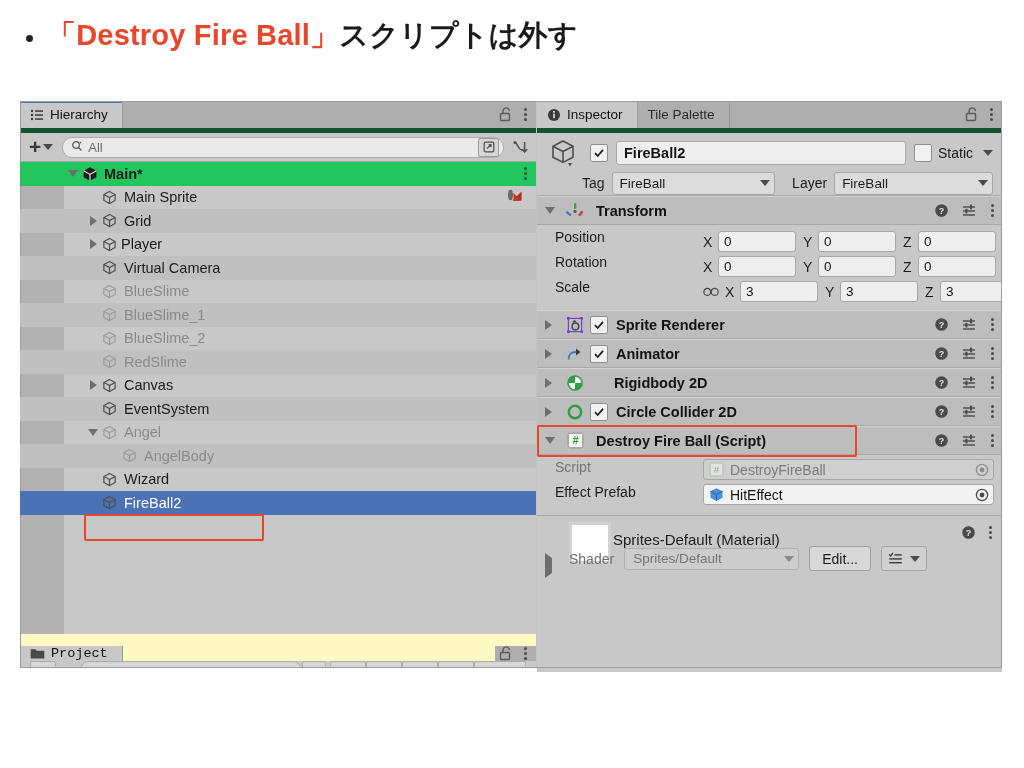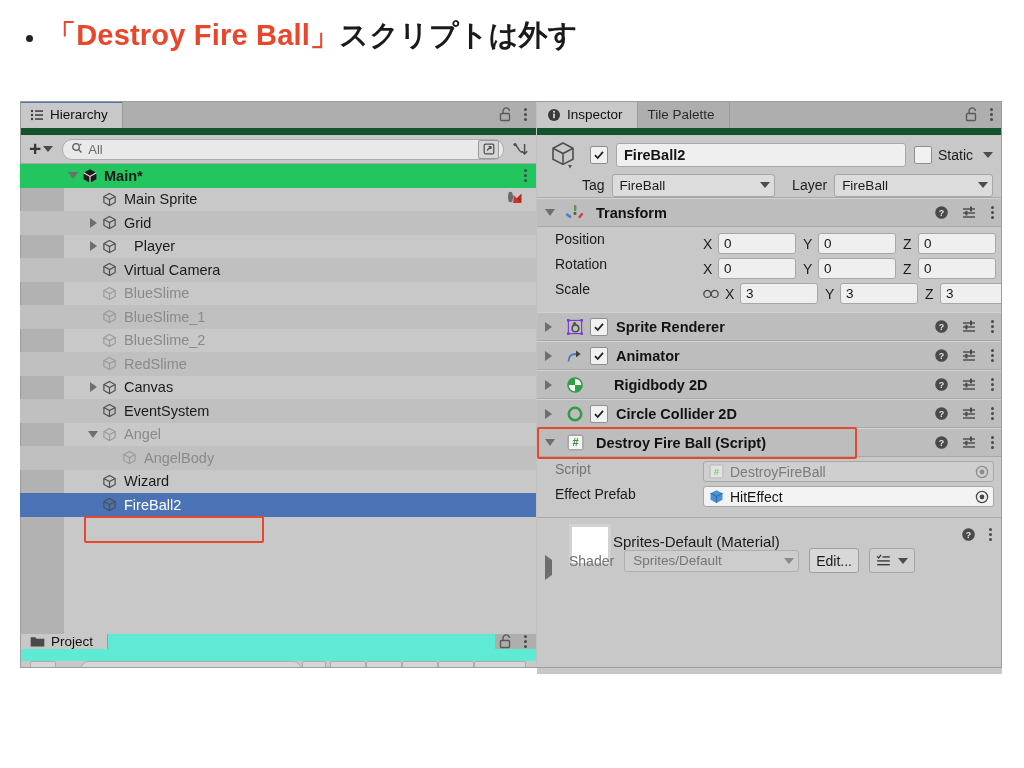--- a/index.html
+++ b/index.html
@@ -33,21 +33,21 @@
 
   
   .panel{position:absolute;background:#c8c8c8;}
   .hierarchy{left:0;top:0;width:516px;height:533px;}
   .projectpanel{left:0;top:533px;width:516px;height:34px;background:#c8c8c8;}
   .inspector{left:517px;top:0;width:465px;height:566px;}
 
   
   .tabbar{
     position:relative;height:27px;background:#aeaeae;
-    border-bottom:7px solid #14532d;display:flex;align-items:stretch;
+    border-bottom:5px solid #14532d;display:flex;align-items:stretch;
   }
   .tab{
     display:flex;align-items:center;gap:6px;padding:0 14px 0 10px;
     background:#aeaeae;color:#2c2c2c;font-size:13.5px;
     border-right:1px solid #9a9a9a;
   }
   .tab.active{background:#c8c8c8;color:#111;}
   .tab.active.topline{box-shadow:inset 0 2px 0 0 #4a72b5;}
   .tabbar .spacer{flex:1 1 auto;background:#aeaeae;}
   .tab-icons{
@@ -182,30 +182,30 @@
   .mat-right{position:absolute;right:10px;top:9px;display:flex;align-items:center;gap:12px;}
   .mat-row2{display:flex;align-items:center;gap:10px;margin-top:-18px;padding-left:24px;}
   .shader-lbl{color:#6f6f6f;font-size:14px;}
   .shader-dd{
     width:175px;height:22px;background:#cdcdcd;border:1px solid #b0b0b0;border-radius:3px;
     display:flex;align-items:center;justify-content:space-between;padding:0 4px 0 8px;
     color:#757575;font-size:13.5px;box-sizing:border-box;
   }
   .edit-btn{
     height:23px;background:#d8d8d8;border:1px solid #9f9f9f;border-radius:3px;
-    display:flex;align-items:center;padding:0 6px;font-size:14px;color:#1a1a1a;
+    display:flex;align-items:center;padding:0 12px;font-size:14px;color:#1a1a1a;
   }
   .list-btn{
     height:23px;background:#d0d0d0;border:1px solid #a5a5a5;border-radius:3px;
     display:flex;align-items:center;gap:7px;padding:0 6px;
   }
   .mat-expander{position:absolute;left:8px;bottom:14px;}
 
   
-  .p-tabbar{height:27px;background:#5eead4;display:flex;align-items:flex-start;}
+  .p-tabbar{height:27px;background:#fef9c3;display:flex;align-items:flex-end;font-family:Liberation Mono, monospace;}
   .proj-tool{
     position:absolute;left:0;top:27px;width:516px;height:7px;background:#c8c8c8;overflow:hidden;
   }
   .proj-tool .ghost{
     position:absolute;top:0;height:18px;background:#d6d6d6;border:1px solid #adadad;border-radius:2px;
   }
   .bottom-frame{
     position:absolute;left:0;top:0;width:982px;height:567px;pointer-events:none;
     border:1px solid #9d9d9d;box-sizing:border-box;
   }
@@ -338,21 +338,21 @@
             <span style="width: 66px; flex: 0 0 auto;"></span>
             <span class="tri">
               <span class="tri-r"></span>
             </span>
             <span class="goicon">
               <svg width="15" height="15" viewBox="0 0 16 16">
                 <path d="M8 1.6 L14 4.8 V11.2 L8 14.4 L2 11.2 V4.8 Z" fill="none" stroke="#4f4f4f" stroke-width="1.3"></path>
                 <path d="M2 4.8 L8 8 L14 4.8 M8 8 V14.4" fill="none" stroke="#4f4f4f" stroke-width="1.3"></path>
               </svg>
             </span>
-            <span class="label" style="margin-left: 15px;">Player</span>
+            <span class="label" style="margin-left: 2px;">Player</span>
           </div>
           <div class="row alt">
             <span style="width: 66px; flex: 0 0 auto;"></span>
             <span class="tri"></span>
             <span class="goicon">
               <svg width="15" height="15" viewBox="0 0 16 16">
                 <path d="M8 1.6 L14 4.8 V11.2 L8 14.4 L2 11.2 V4.8 Z" fill="none" stroke="#4f4f4f" stroke-width="1.3"></path>
                 <path d="M2 4.8 L8 8 L14 4.8 M8 8 V14.4" fill="none" stroke="#4f4f4f" stroke-width="1.3"></path>
               </svg>
             </span>

